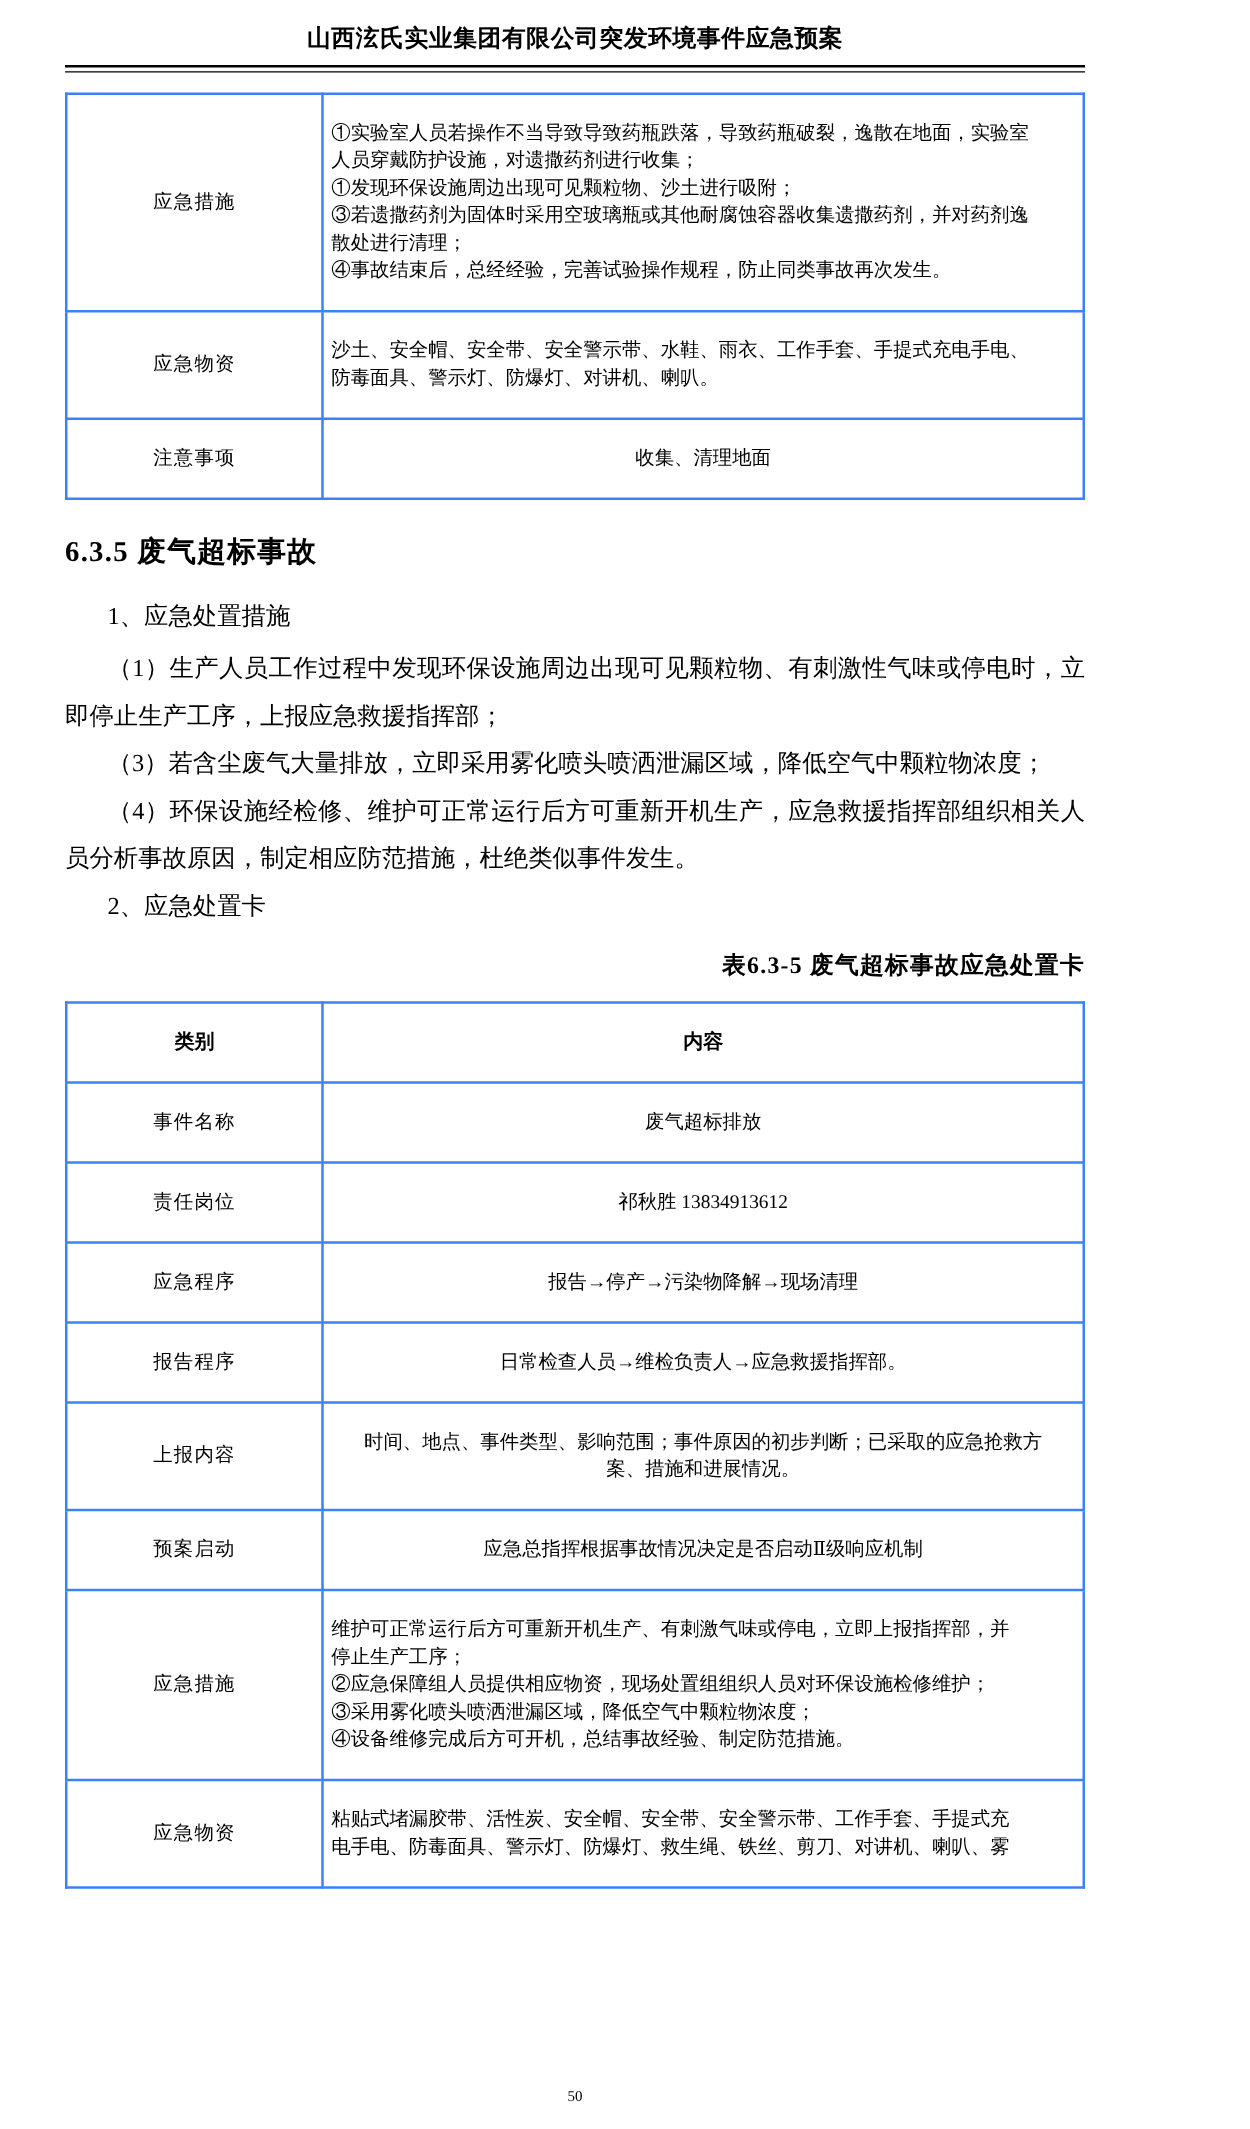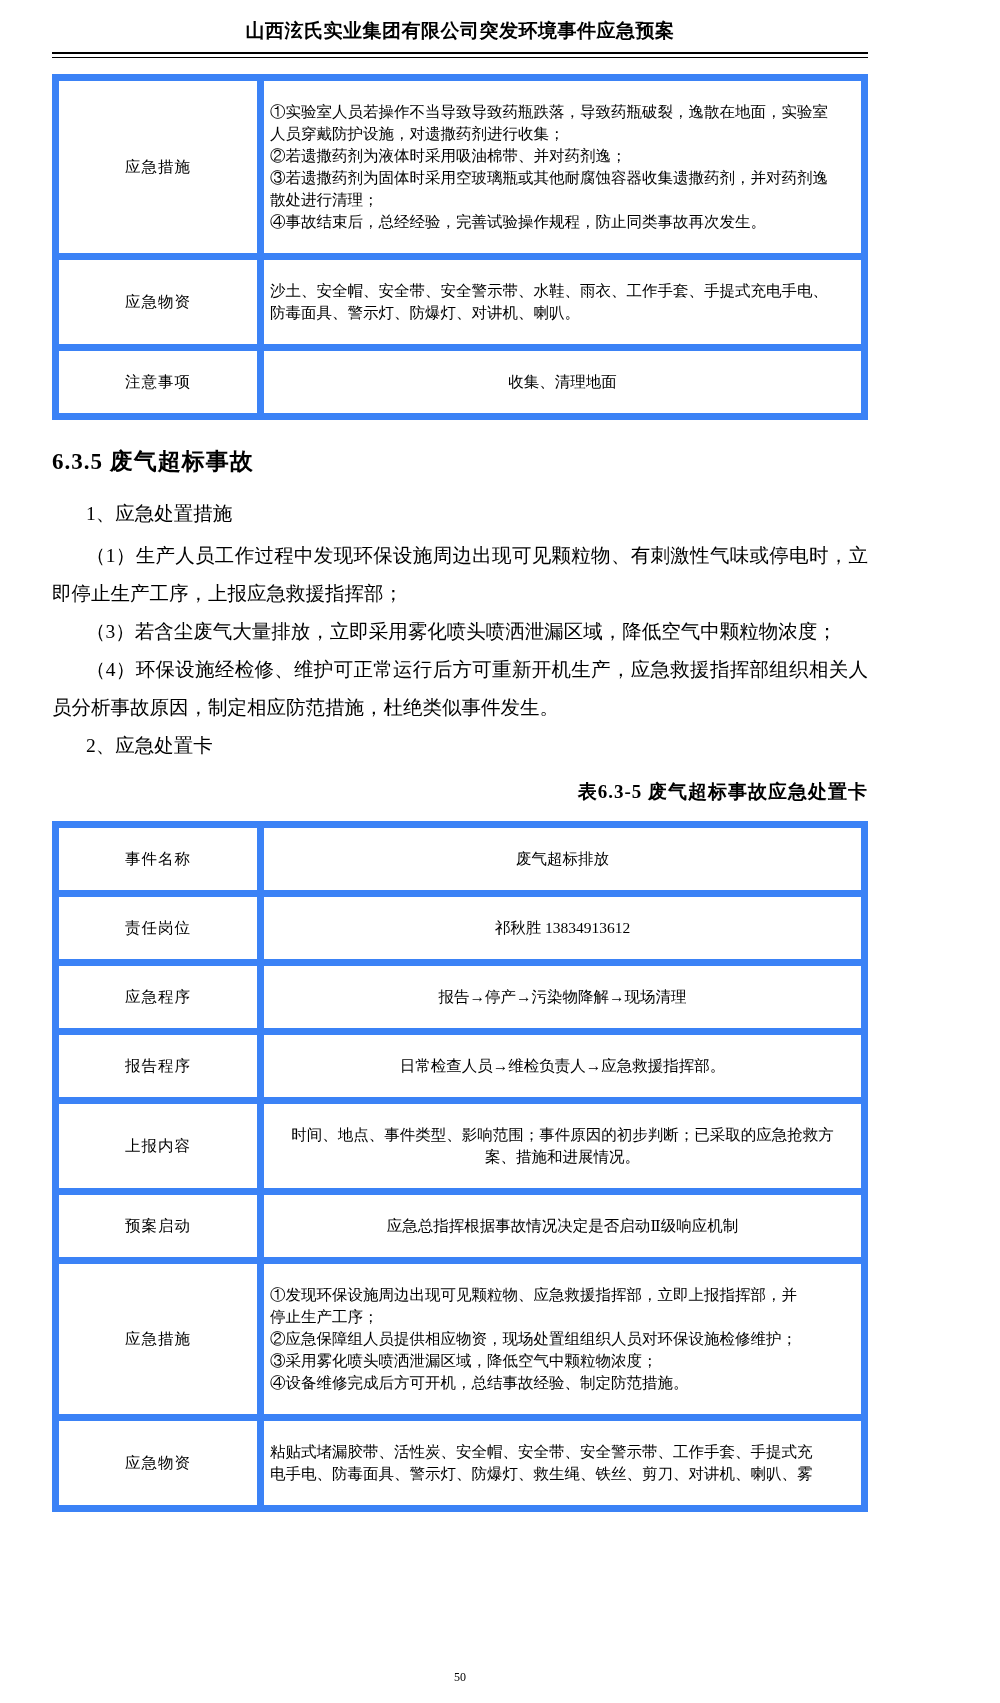--- a/index.html
+++ b/index.html
@@ -36,21 +36,21 @@
     margin-top: 2.5px;
   }
   
   table.doc-table {
     border-collapse: collapse;
     width: 100%;
     table-layout: fixed;
     margin-top: 16px;
   }
   table.doc-table td, table.doc-table th {
-    border: 7px solid #3b82f6;
+    border: 2px solid #3b82f6;
     font-size: 15.5px;
     line-height: 1.42;
     padding: 20px 6px;
     vertical-align: middle;
     font-weight: normal;
   }
   .cat-cell {
     text-align: center;
     letter-spacing: 1px;
   }
@@ -134,21 +134,21 @@
         <col class="c1">
         <col>
       </colgroup>
     <tbody>
       <tr>
         <td class="cat-cell">应急措施</td>
         <td class="content-cell-left multiline">
           <div class="para-list">
             <div>①实验室人员若操作不当导致导致药瓶跌落，导致药瓶破裂，逸散在地面，实验室</div>
             <div>人员穿戴防护设施，对遗撒药剂进行收集；</div>
-            <div>②若遗撒药剂为液体时采用吸油棉带、并对药剂逸；</div>
+            <div>①发现环保设施周边出现可见颗粒物、沙土进行吸附；</div>
             <div>③若遗撒药剂为固体时采用空玻璃瓶或其他耐腐蚀容器收集遗撒药剂，并对药剂逸</div>
             <div>散处进行清理；</div>
             <div>④事故结束后，总经经验，完善试验操作规程，防止同类事故再次发生。</div>
           </div>
         </td>
       </tr>
       <tr>
         <td class="cat-cell">应急物资</td>
         <td class="content-cell-left multiline">
           <div class="para-list">
@@ -175,20 +175,24 @@
   <div class="num-item">2、应急处置卡</div>
 
   <div class="table-caption">表6.3-5   废气超标事故应急处置卡</div>
 
   <table class="doc-table tbl2">
     <colgroup>
         <col class="c1">
         <col>
       </colgroup>
     <tbody>
+      <tr class="hdr">
+        <td>类别</td>
+        <td>内容</td>
+      </tr>
 
       <tr>
         <td class="cat-cell">事件名称</td>
         <td class="content-cell-center">废气超标排放</td>
       </tr>
       <tr>
         <td class="cat-cell">责任岗位</td>
         <td class="content-cell-center">祁秋胜 13834913612</td>
       </tr>
       <tr>
@@ -209,21 +213,21 @@
         </td>
       </tr>
       <tr>
         <td class="cat-cell">预案启动</td>
         <td class="content-cell-center">应急总指挥根据事故情况决定是否启动Ⅱ级响应机制</td>
       </tr>
       <tr>
         <td class="cat-cell">应急措施</td>
         <td class="content-cell-left multiline">
           <div class="para-list">
-            <div>①发现环保设施周边出现可见颗粒物、应急救援指挥部，立即上报指挥部，并</div>
+            <div>维护可正常运行后方可重新开机生产、有刺激气味或停电，立即上报指挥部，并</div>
             <div>停止生产工序；</div>
             <div>②应急保障组人员提供相应物资，现场处置组组织人员对环保设施检修维护；</div>
             <div>③采用雾化喷头喷洒泄漏区域，降低空气中颗粒物浓度；</div>
             <div>④设备维修完成后方可开机，总结事故经验、制定防范措施。</div>
           </div>
         </td>
       </tr>
       <tr>
         <td class="cat-cell">应急物资</td>
         <td class="content-cell-left multiline">

